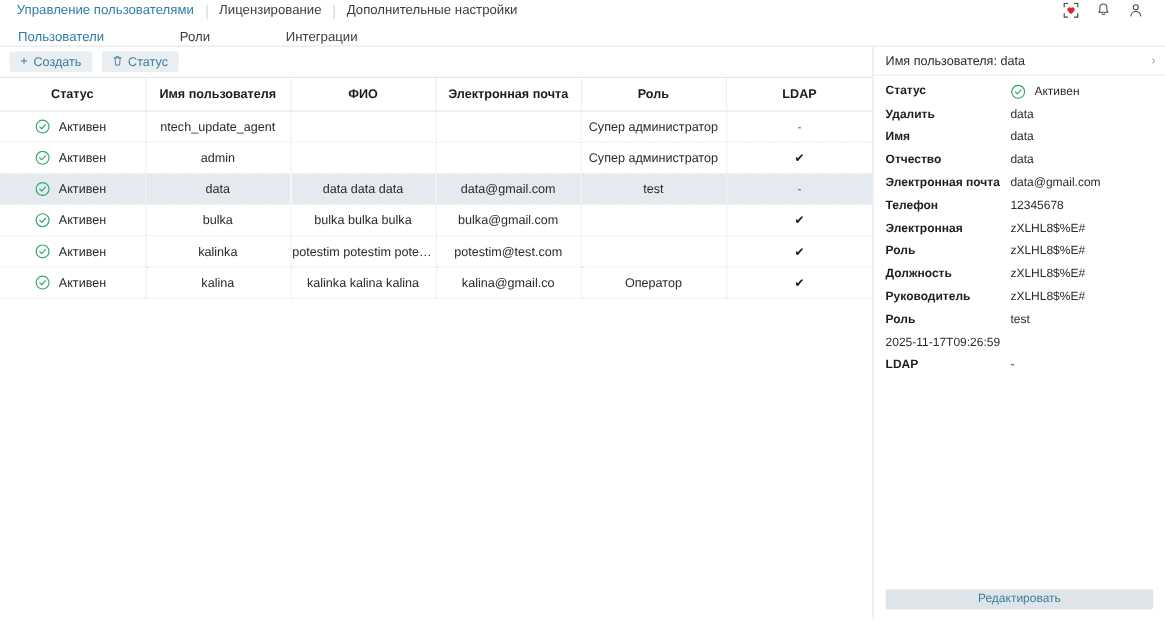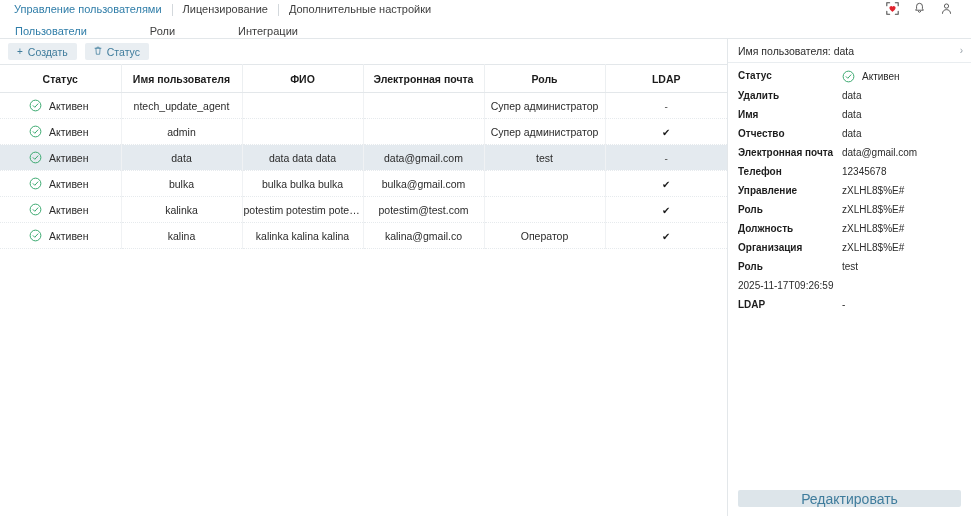--- a/index.html
+++ b/index.html
@@ -204,21 +204,21 @@
     margin-top: auto;
     padding: 0 10px 8px 10px;
   }
   .edit-btn {
     width: 100%;
     height: 17px;
     background: #dde5ea;
     border: none;
     border-radius: 2px;
     color: #3f7c9c;
-    font-size: 14px;
+    font-size: 10px;
     font-family: "Liberation Sans", sans-serif;
     cursor: pointer;
   }
 </style>
 </head>
 <body>
 
 <div class="topnav">
   <div class="topnav-links">
     <span class="topnav-link active">Управление пользователями</span>
@@ -440,33 +440,33 @@
           </div>
           <div class="field">
             <span class="field-label">Электронная почта</span>
             <span class="field-value">data@gmail.com</span>
           </div>
           <div class="field">
             <span class="field-label">Телефон</span>
             <span class="field-value">12345678</span>
           </div>
           <div class="field">
-            <span class="field-label">Управление</span>
+            <span class="field-label">Электронная</span>
             <span class="field-value">zXLHL8$%E#</span>
           </div>
           <div class="field">
             <span class="field-label">Роль</span>
             <span class="field-value">zXLHL8$%E#</span>
           </div>
           <div class="field">
             <span class="field-label">Должность</span>
             <span class="field-value">zXLHL8$%E#</span>
           </div>
           <div class="field">
-            <span class="field-label">Организация</span>
+            <span class="field-label">Руководитель</span>
             <span class="field-value">zXLHL8$%E#</span>
           </div>
           <div class="field">
             <span class="field-label">Роль</span>
             <span class="field-value">test</span>
           </div>
           <div class="field">
             <span class="field-value">2025-11-17T09:26:59</span>
           </div>
           <div class="field">

